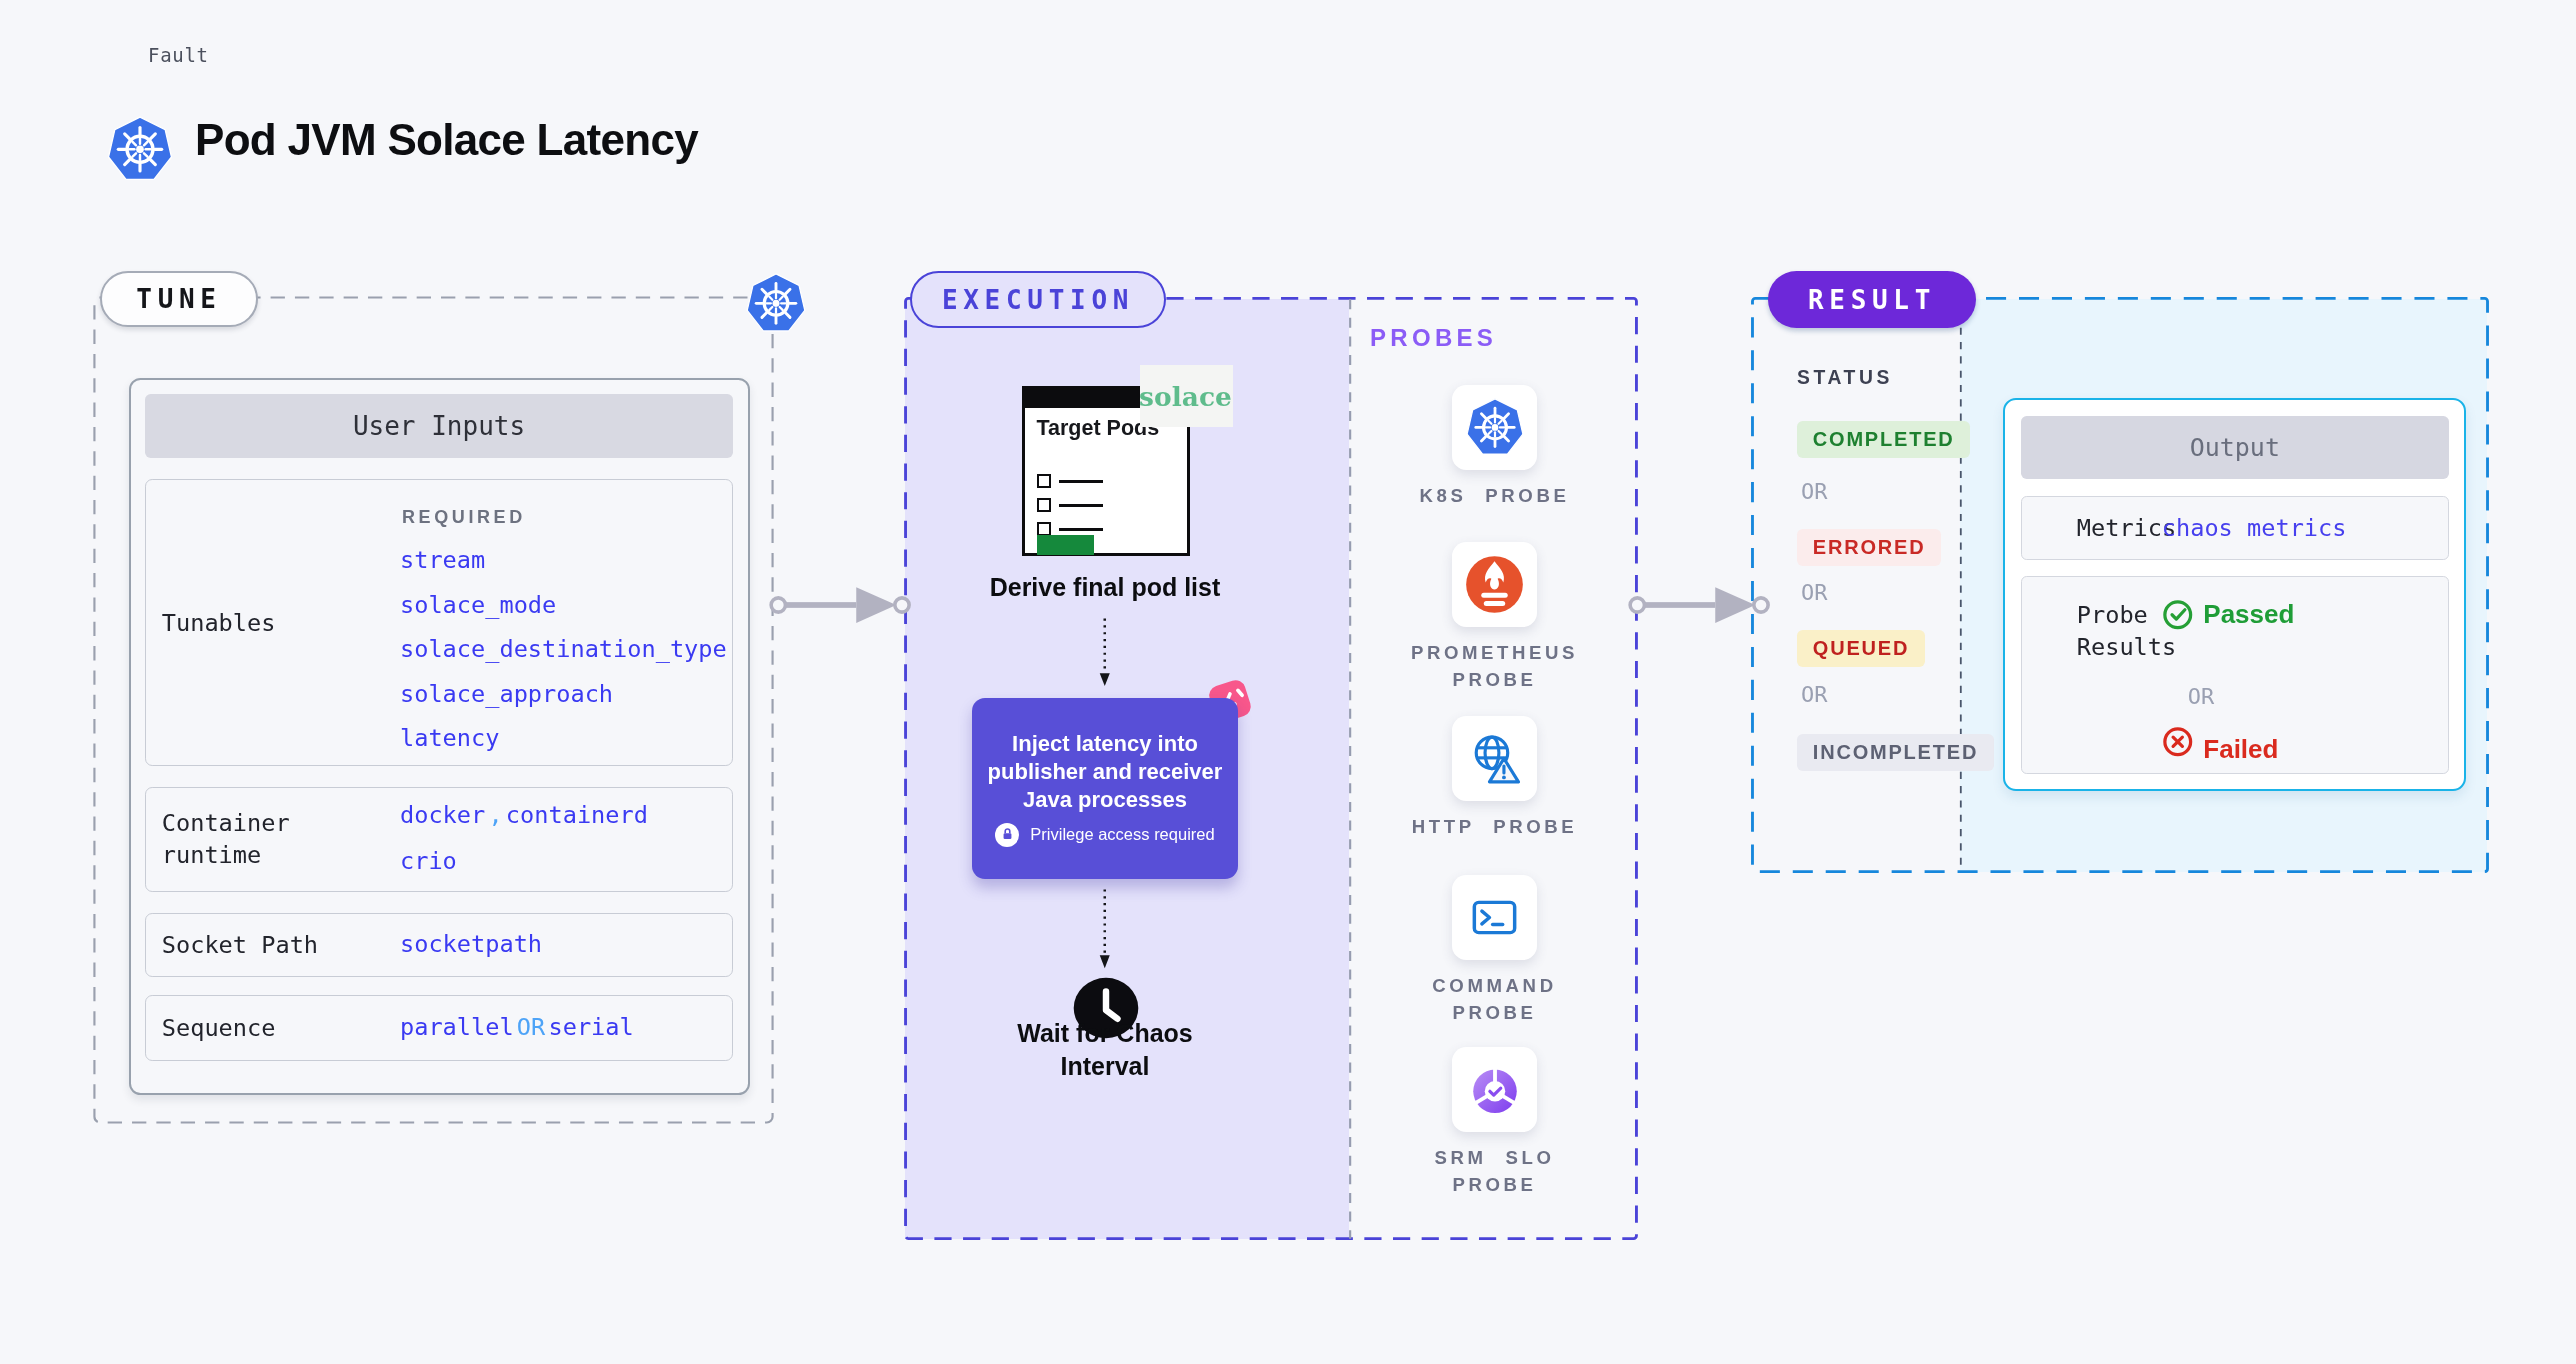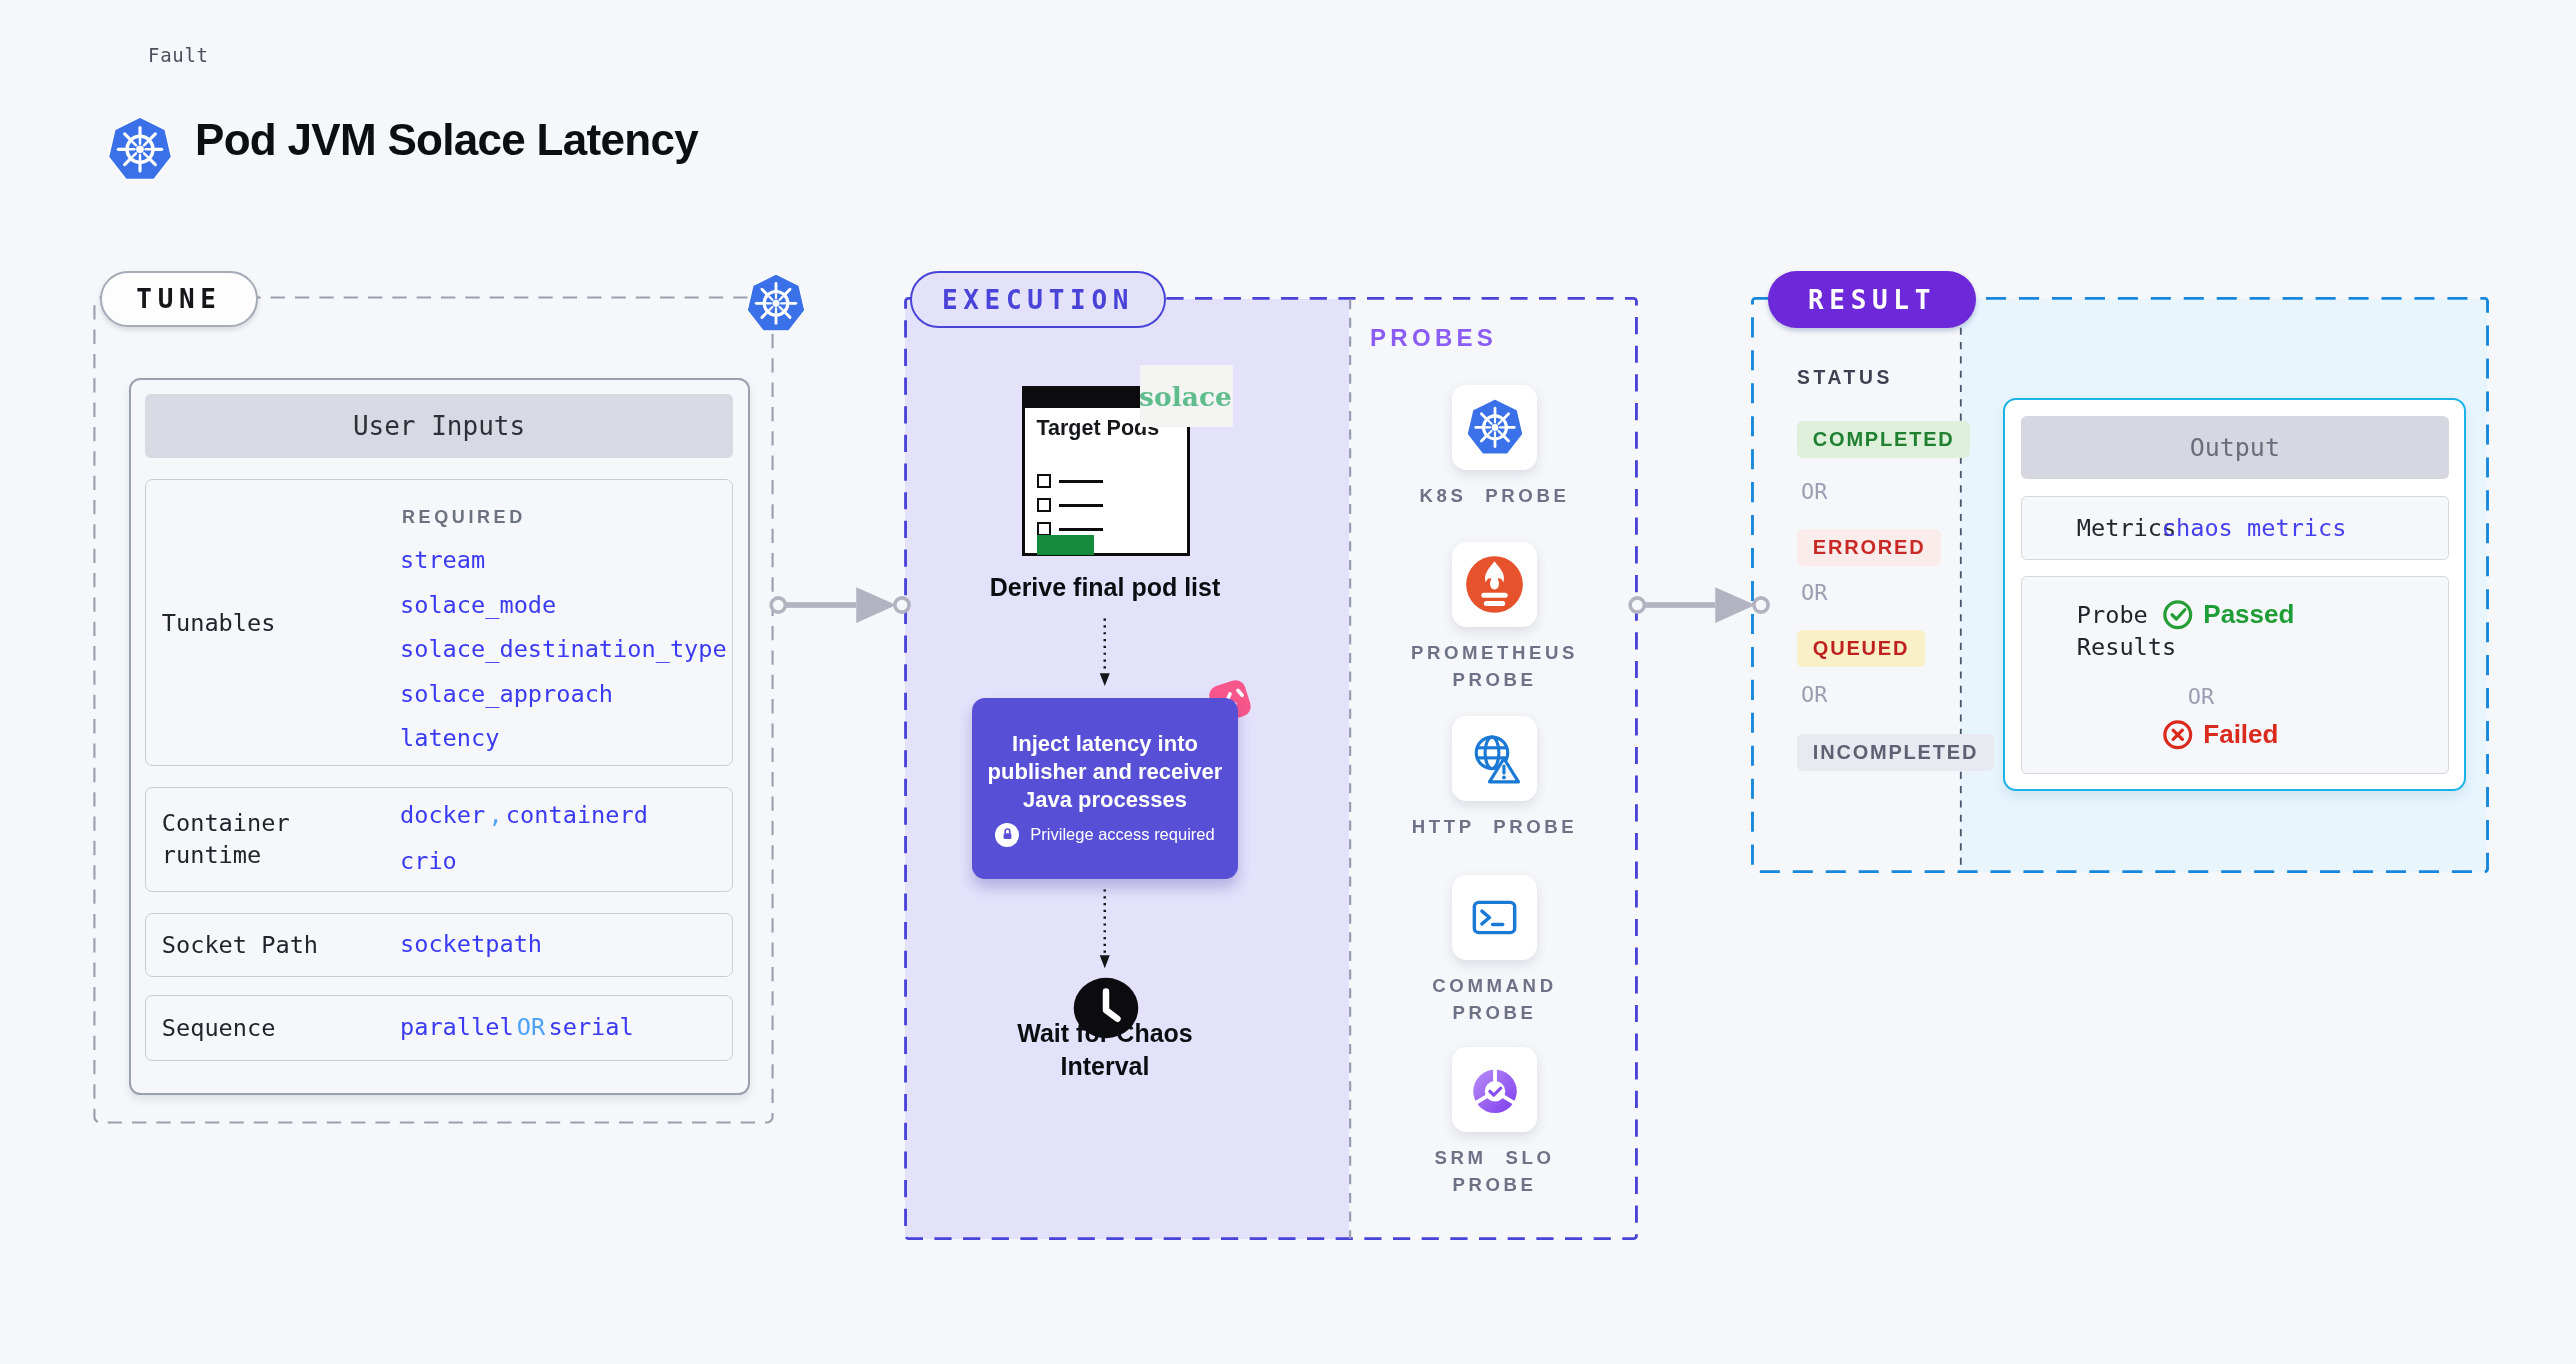--- a/index.html
+++ b/index.html
@@ -92,21 +92,21 @@
   .output-box{ left:2003px; top:398px; width:463px; height:393px; background:#ffffff; border:2.9px solid #1ab3e8;
                border-radius:13px; box-shadow:0 5.7px 11.5px rgba(20,90,140,.10); z-index:2; }
   .output-header{ position:absolute; left:15.8px; top:15.8px; width:428px; height:63px; background:#d6d7e1; border-radius:5.7px;
                   display:flex; align-items:center; justify-content:center; font-size:25px; color:#696e7d; }
   .output-row{ position:absolute; left:15.8px; width:428px; border:1.4px solid #d4d7df; border-radius:5.7px; background:#f6f7fa; }
   .out-label{ position:absolute; left:20px; font-family:"DejaVu Sans Mono", monospace; font-size:23.6px; color:#22242c; line-height:31.5px; width:115px;padding-left:35px; }
   .metrics-row{ top:96px; height:64px; }
   .results-row{ top:176px; height:198px; }
   .result-val{ position:absolute; left:140px; display:flex; align-items:center; gap:10px; }
   .passed-text{ font-size:26px; font-weight:bold; color:#1f9d37; }
-  .failed-text{ font-size:26px; font-weight:bold; color:#da2a1e; }
+  .failed-text{ font-size:26px; font-weight:bold; color:#da2a1e;margin-top:15px; }
   .or-inner{ position:absolute; left:166px; top:107px; font-family:"DejaVu Sans Mono", monospace; font-size:22px; color:#9aa0b2; }
   .metrics-val{ position:absolute; left:140px; top:17px; font-family:"DejaVu Sans Mono", monospace; font-size:23.6px; color:#4740ee; }
 
   .hidden-defs{ position:absolute; width:0; height:0; overflow:hidden; }
 </style>
 </head>
 <body>
 
 <svg class="hidden-defs" aria-hidden="true">
   <defs>

